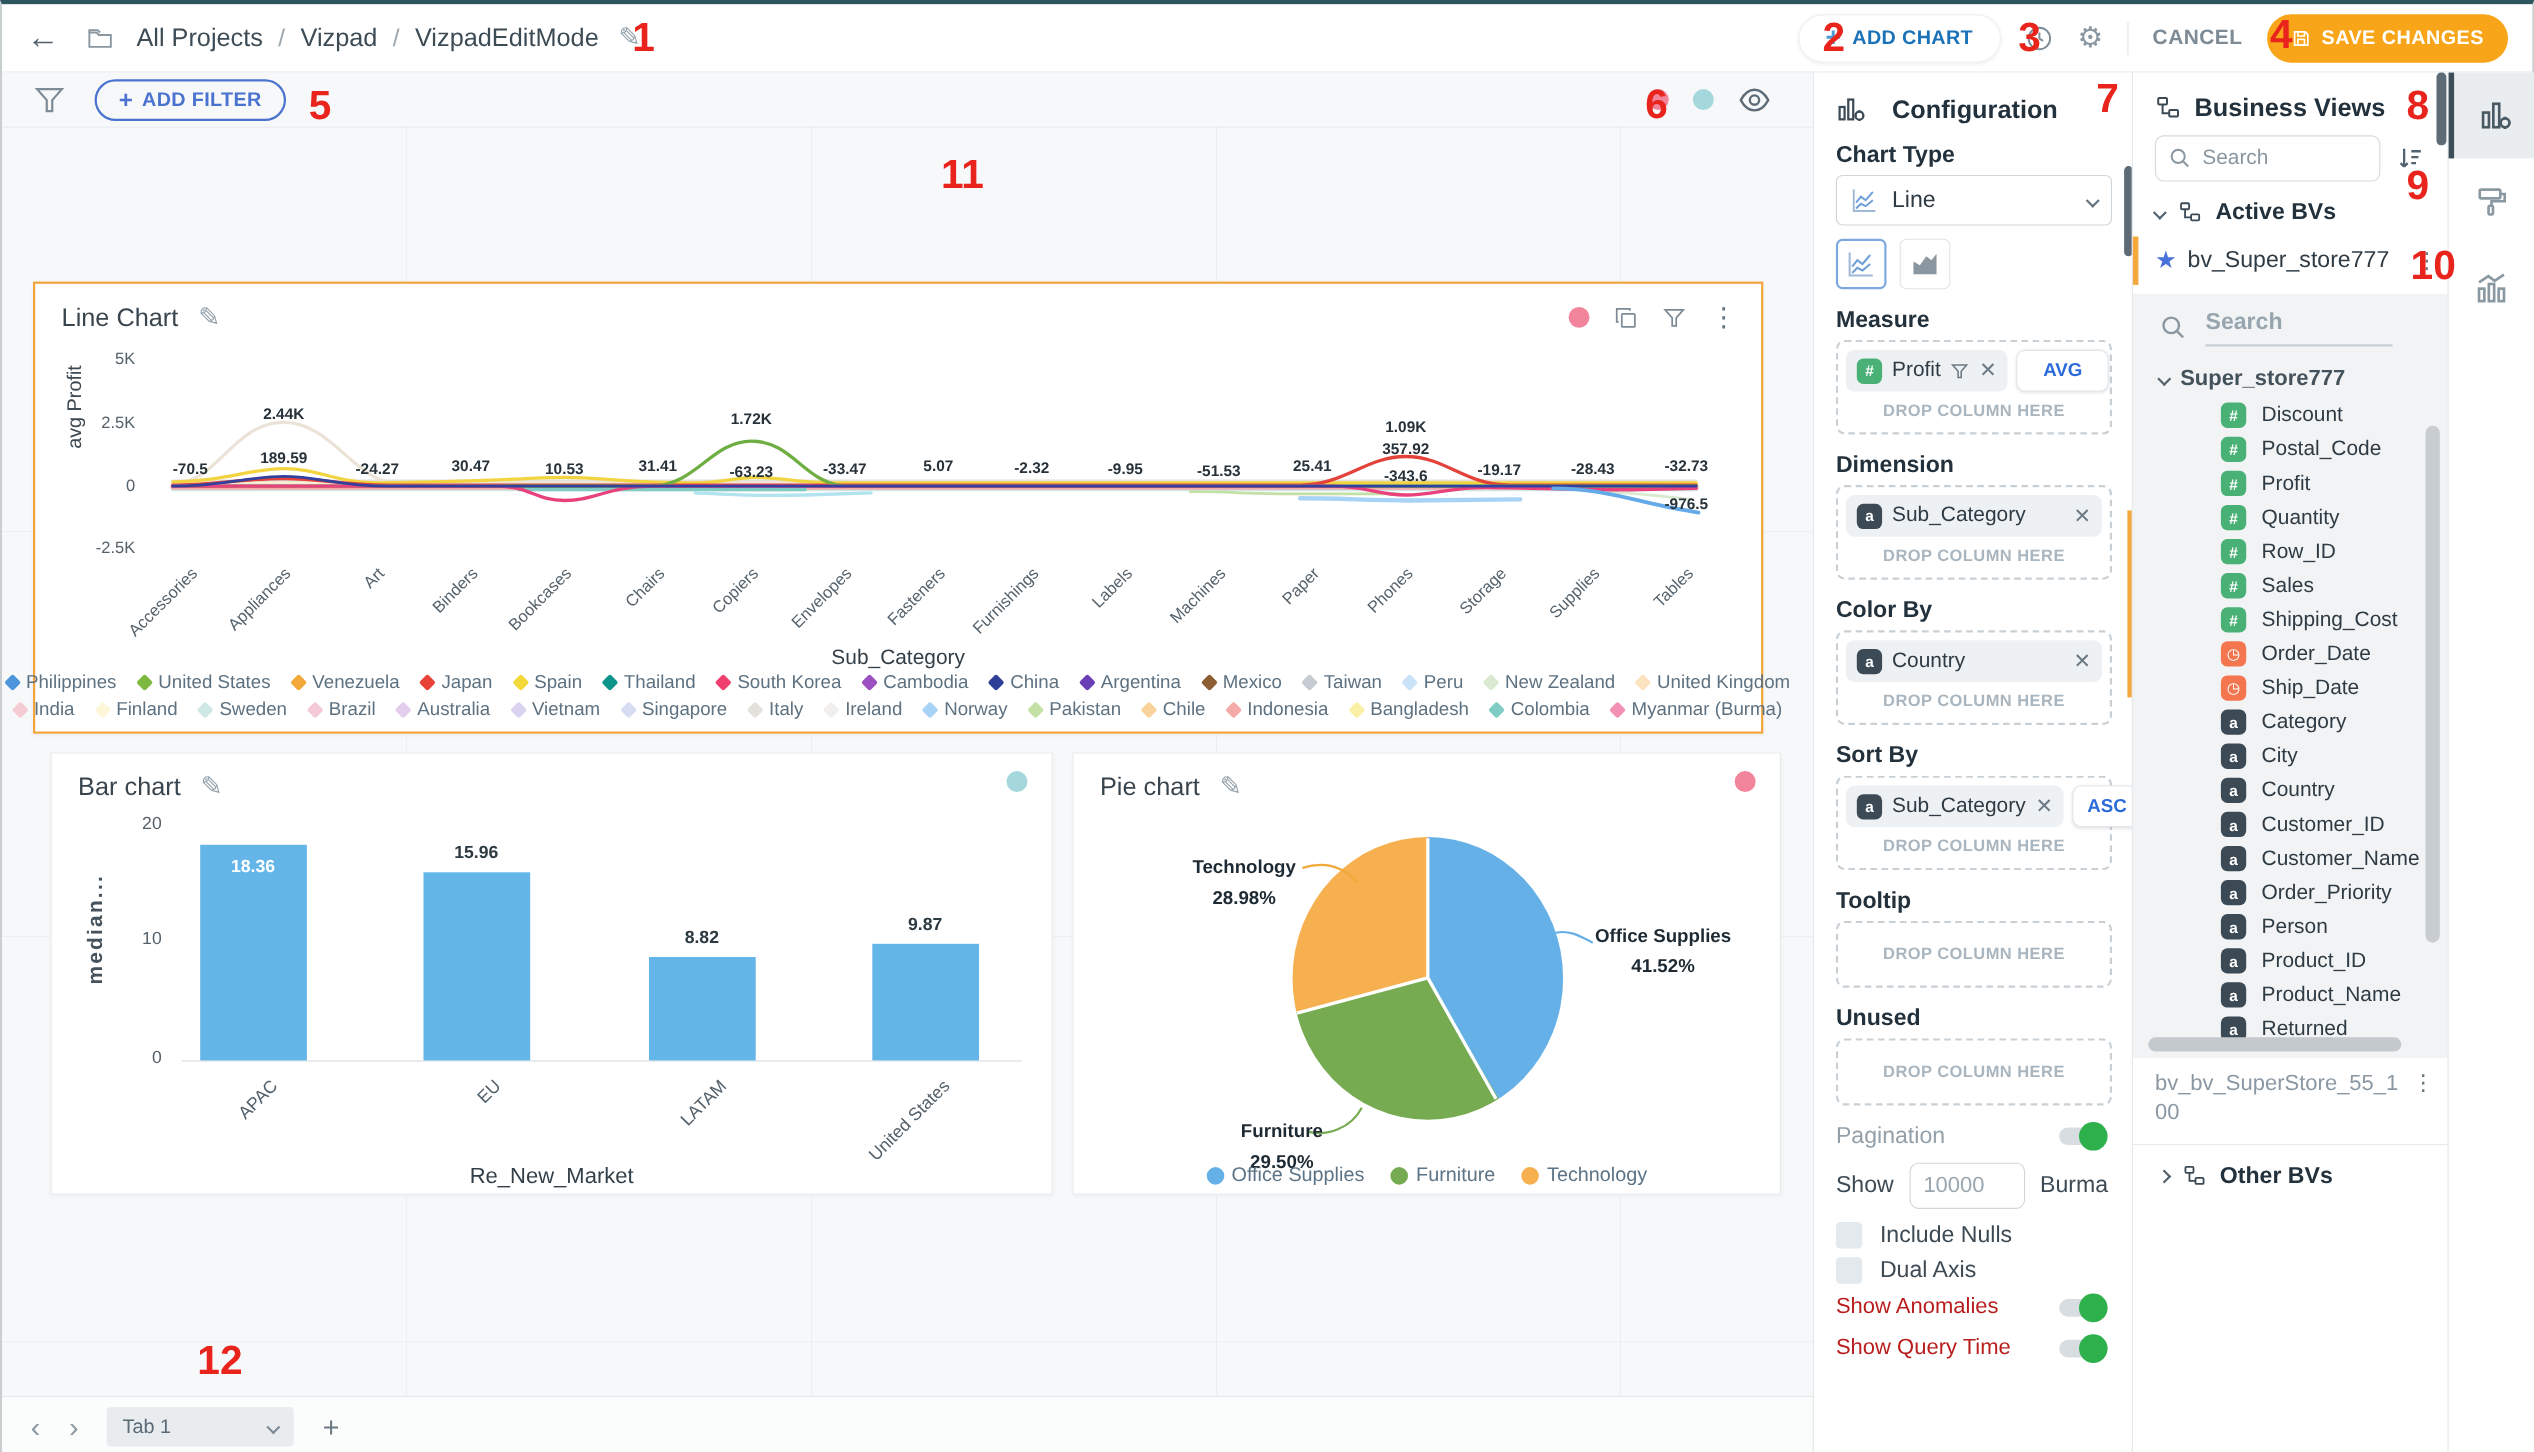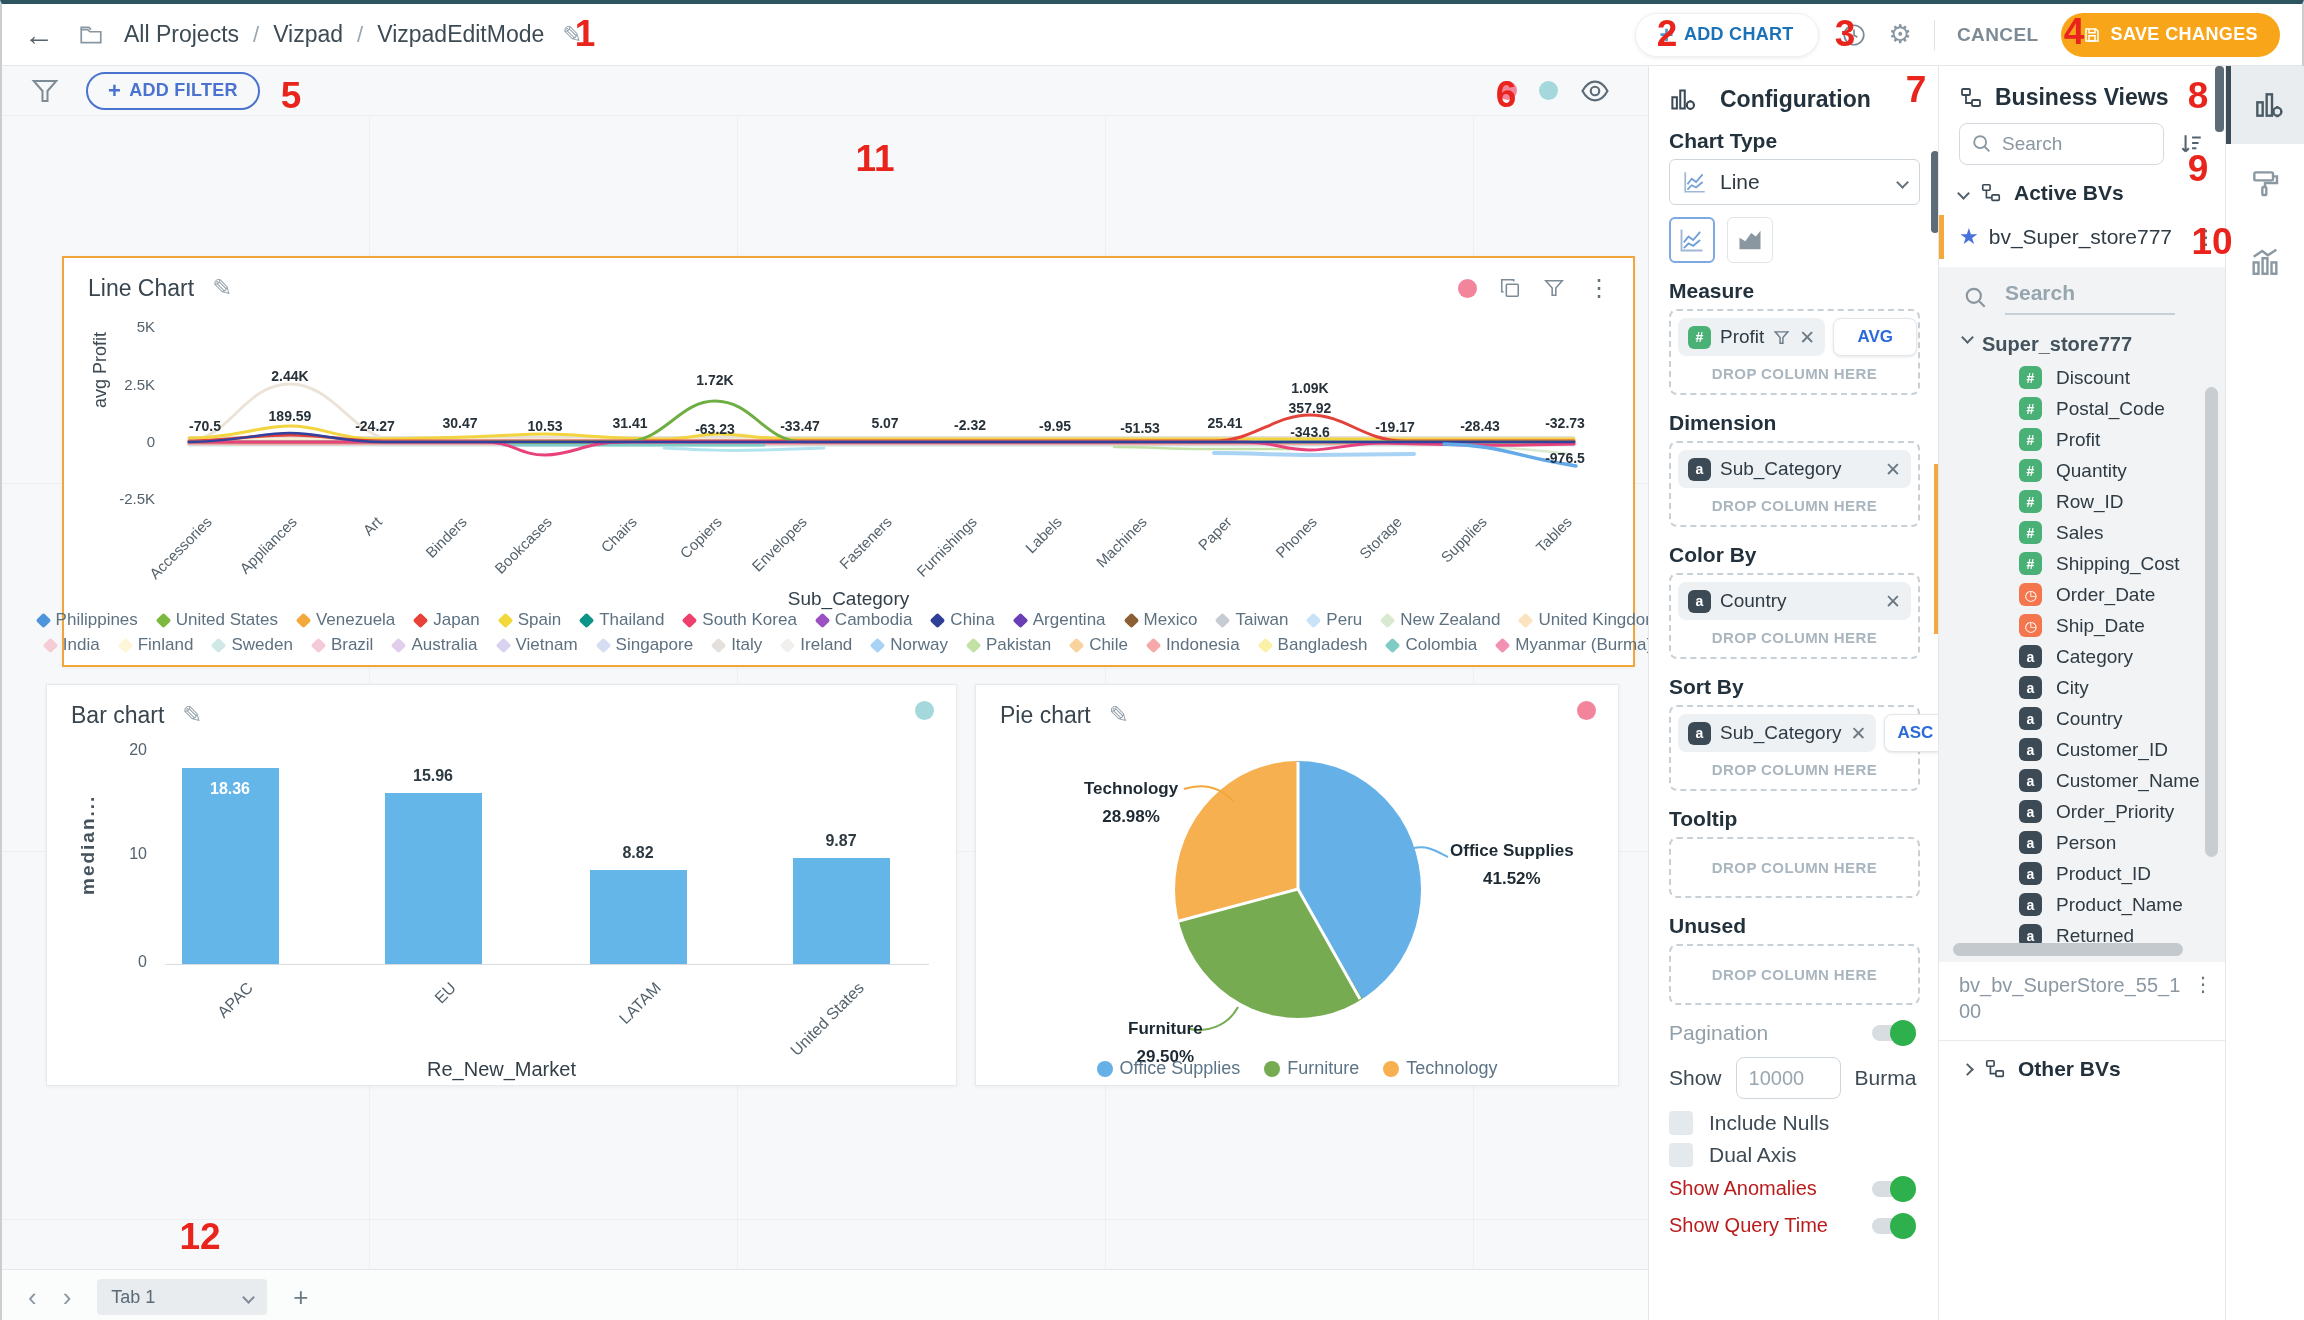--- a/index.html
+++ b/index.html
@@ -40,21 +40,21 @@
   .canvas { position:absolute; left:0; top:50px; width:1646px; height:1153px;
     background-image:repeating-linear-gradient(to right, transparent 0 367px, rgba(120,130,140,.08) 367px 368px),
                      repeating-linear-gradient(to bottom, transparent 0 367px, rgba(120,130,140,.08) 367px 368px); }
   .card { position:absolute; background:#fff; border:1px solid #e7eaec; box-shadow:0 1px 4px rgba(0,0,0,.05); }
   .card-title { font-size:23px; color:#39454e; }
   .card-head { position:absolute; left:24px; top:16px; display:flex; align-items:center; gap:16px; }
   .card-actions { position:absolute; right:22px; top:16px; display:flex; align-items:center; gap:22px; color:#64727c; }
   .kebab { font-size:24px; color:#64727c; cursor:pointer; }
 
   
-  #line-card { left:60px; top:140px; width:1573px; height:411px; border:2px solid #f2a53c; }
+  #line-card { left:28px; top:140px; width:1573px; height:411px; border:2px solid #f2a53c; }
   .ytick { position:absolute; font-size:15px; color:#55626c; right:1478px; text-align:right; width:60px; }
   .ylab-line { position:absolute; left:26px; top:150px; transform:rotate(-90deg); transform-origin:left top; font-size:18px; color:#3e4a54; }
   .cat-label { position:absolute; font-size:15px; color:#55626c; white-space:nowrap; transform:rotate(-45deg) ; transform-origin:top right; }
   .vlabel { position:absolute; font-size:14px; font-weight:bold; color:#273139; transform:translateX(-50%); white-space:nowrap; }
   .xaxis-title { position:absolute; width:100%; text-align:center; font-size:19px; color:#333f48; }
   .legend-row { position:absolute; width:100%; display:flex; justify-content:center; gap:20px; font-size:17px; color:#5d7180; }
   .legend-item { display:flex; align-items:center; gap:7px; white-space:nowrap; cursor:pointer; }
   .lg-marker { width:11px; height:11px; border-radius:2px; transform:rotate(45deg); display:inline-block; }
 
   
@@ -117,21 +117,21 @@
   .bv-search .mag { position:absolute; left:12px; top:10px; color:#8a97a1; }
   .sort-ico { margin-left:14px; color:#53626d; cursor:pointer; }
   .activebv-row { margin-top:16px; display:flex; align-items:center; gap:12px; font-size:21px; font-weight:bold; color:#22313c; }
   .bv-item-row { position:relative; margin-top:10px; display:flex; align-items:center; gap:10px; height:44px; font-size:21px; color:#2f3b44; cursor:pointer; }
   .star { color:#4a73d9; font-size:22px; }
   .bv-item-row .kebab { margin-left:14px; font-size:20px; }
   .active-bar { position:absolute; left:-20px; top:0; width:5px; height:44px; background:#f5a83c; }
   .fields-area { position:relative; margin-top:8px; margin-left:-20px; width:287px; height:695px; background:#f1f3f4; padding:14px 0 0 24px; overflow:hidden; }
   .fa-search { display:flex; align-items:center; gap:16px; padding-bottom:10px; }
   .fa-search .txt { font-size:21px; font-weight:bold; color:#97a5af; border-bottom:2px solid #c6cfd5; width:170px; padding-bottom:8px; }
-  .ds-row { display:flex; gap:10px; font-size:20px; font-weight:bold; color:#44525c; margin:8px 0 6px 0; }
+  .ds-row { display:flex; align-items:center; gap:10px; font-size:20px; font-weight:bold; color:#44525c; margin:8px 0 6px 0; }
   .field-row { display:flex; align-items:center; gap:14px; height:31px; font-size:19px; color:#2f3b44; padding-left:56px; cursor:grab; }
   .v-scroll { position:absolute; right:8px; top:120px; width:13px; height:470px; border-radius:7px; background:#c8cdd1; }
   .h-scroll { position:absolute; left:14px; bottom:6px; width:230px; height:13px; border-radius:7px; background:#c4c9cd; }
   .bv2-row { display:flex; margin-top:10px; padding-right:12px; }
   .bv2-name { font-size:20px; color:#8b98a3; width:225px; word-break:break-all; line-height:26px; }
   .bv2-row .kebab { margin-left:auto; font-size:20px; }
   .otherbv-row { display:flex; align-items:center; gap:12px; font-size:21px; font-weight:bold; color:#22313c; margin-top:16px; border-top:1px solid #e8ebee; margin-left:-20px; padding:16px 0 0 24px; }
   .bv-scroll-dark { position:absolute; right:1px; top:0px; width:9px; height:66px; background:#5c6b76; border-radius:4px; }
 
   

